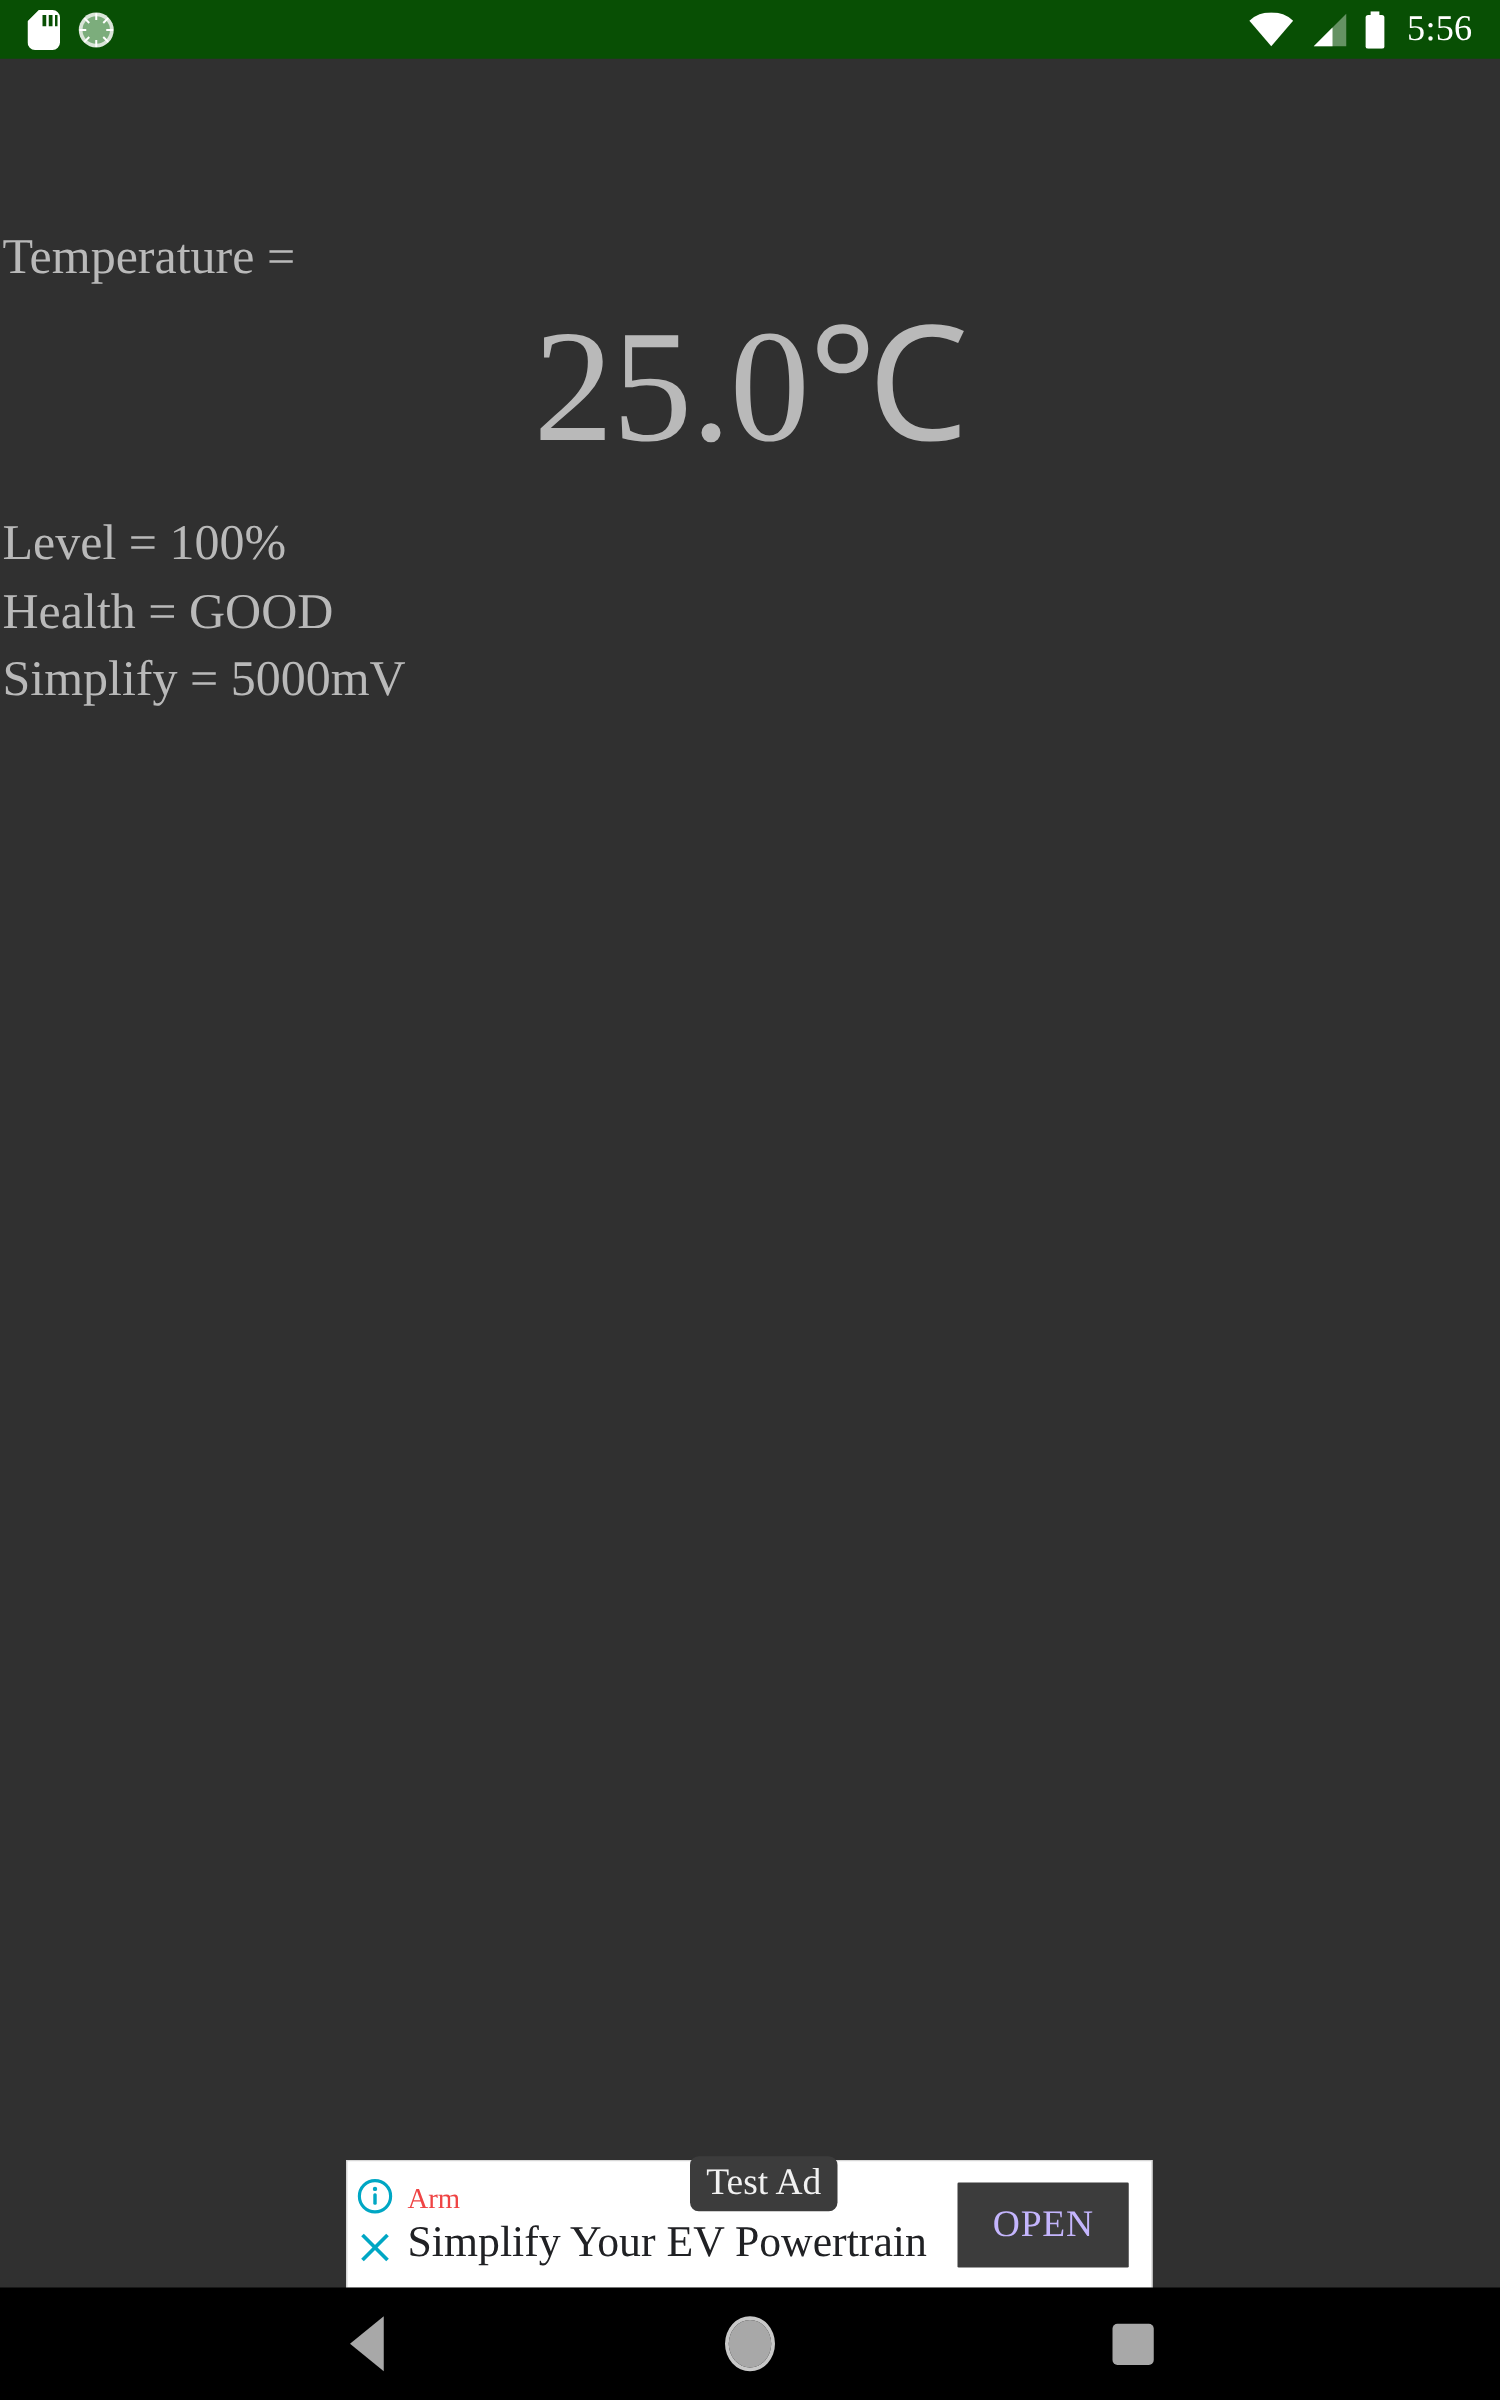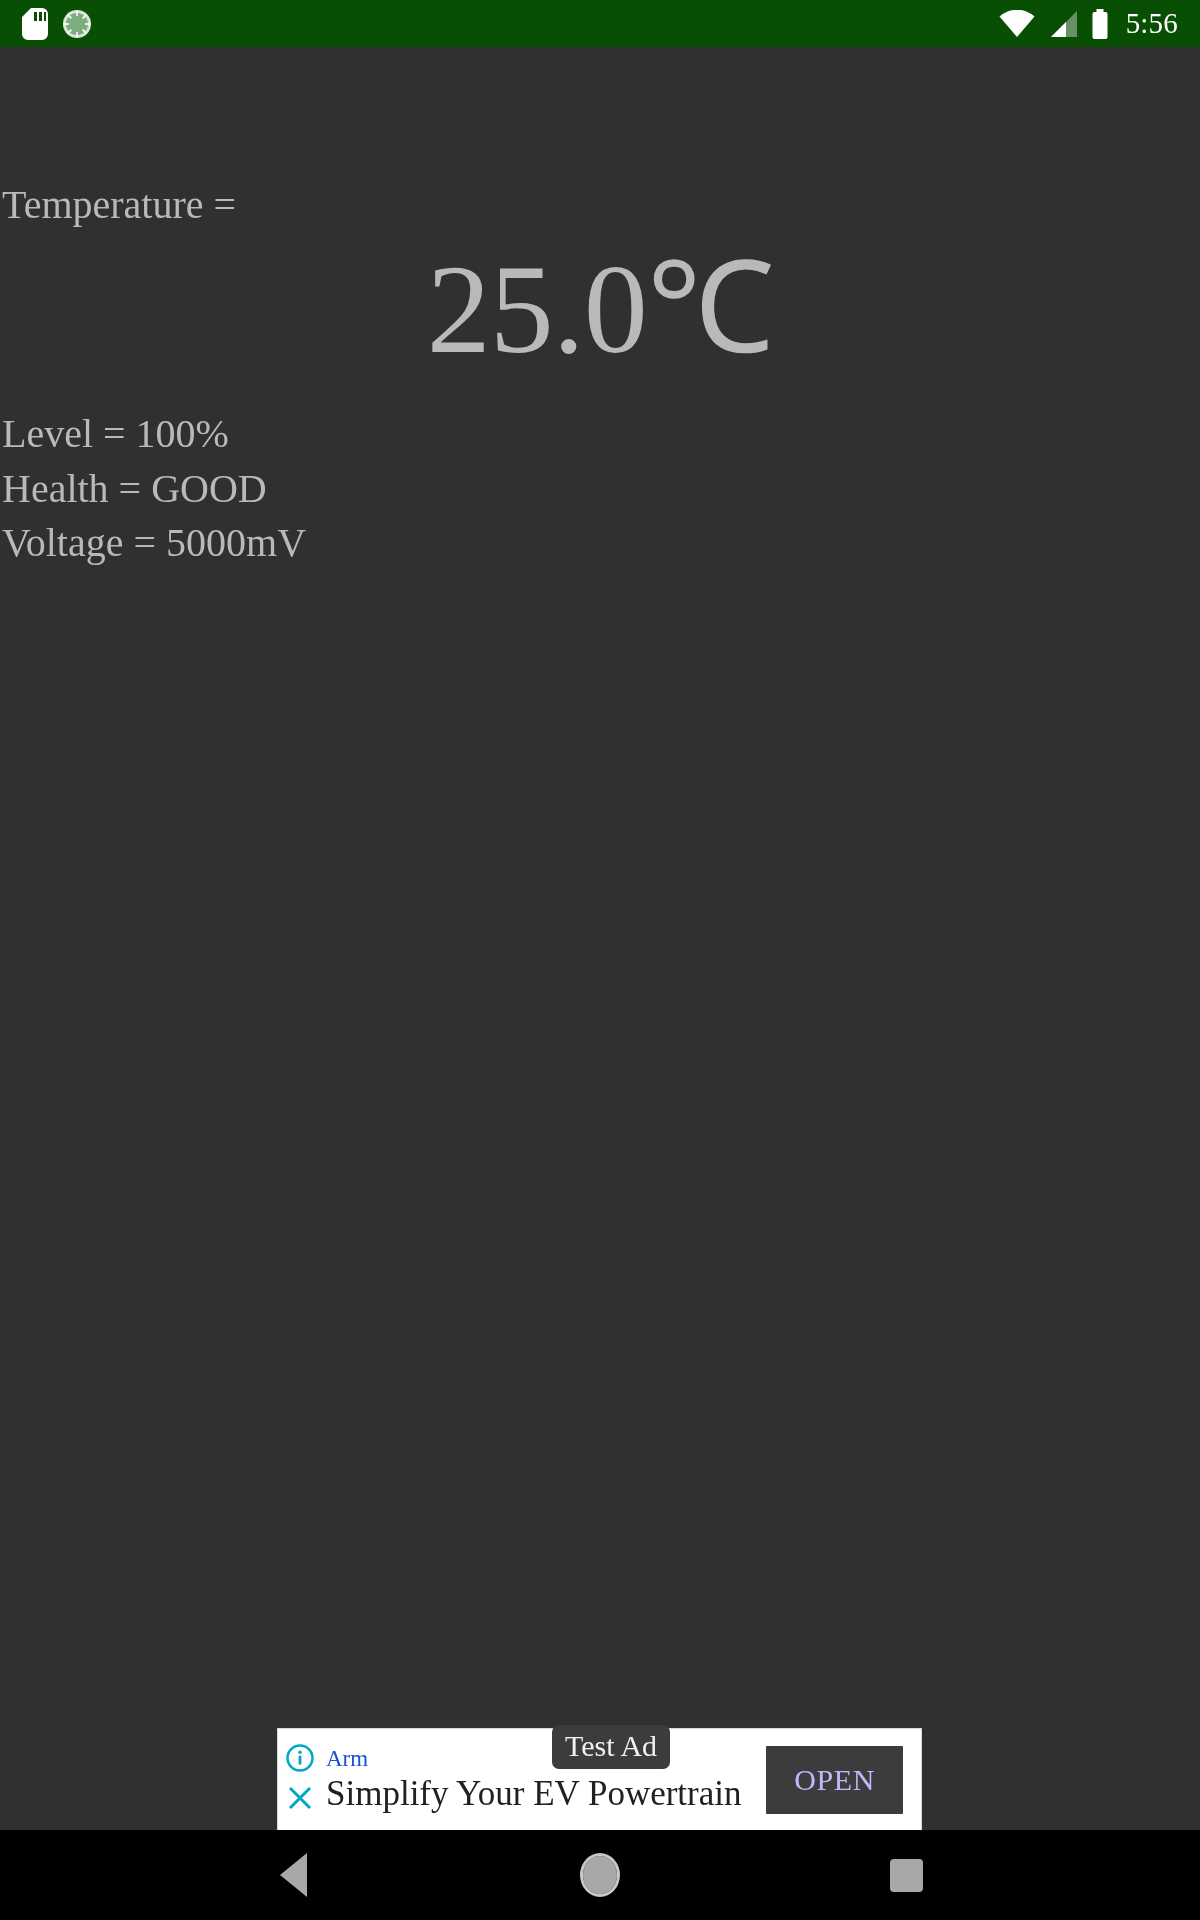--- a/index.html
+++ b/index.html
@@ -103,21 +103,21 @@
     padding-left:4px;
   }
   .ad-body {
     flex:1;
     display:flex; flex-direction:column;
     justify-content:center;
     padding-left:8px;
     overflow:hidden;
   }
   .ad-advertiser {
-    color:#1d4ed8;
+    color:#ef4444;
     font-size:23px;
     line-height:1.1;
     margin-bottom:3px;
   }
   .ad-headline {
     color:#202124;
     font-size:35px;
     line-height:1.08;
     white-space:nowrap;
   }
@@ -230,21 +230,21 @@
     </div>
   </div>
 
 
   <div class="content">
     <div class="temp-label">Temperature =</div>
     <div class="temp-big">25.0℃</div>
     <div class="info-block">
       <div class="info-line">Level = 100%</div>
       <div class="info-line">Health = GOOD</div>
-      <div class="info-line">Voltage = 5000mV</div>
+      <div class="info-line">Simplify = 5000mV</div>
     </div>
   </div>
 
   <div class="test-ad-badge">Test Ad</div>
   <div class="ad-wrap">
     <div class="ad-side">
       <span>
         <svg width="30" height="30" viewBox="0 0 24 24">
           <circle cx="12" cy="12" r="10" fill="none" stroke="#00A7C4" stroke-width="2"></circle>
           <circle cx="12" cy="7.3" r="1.4" fill="#00A7C4"></circle>

